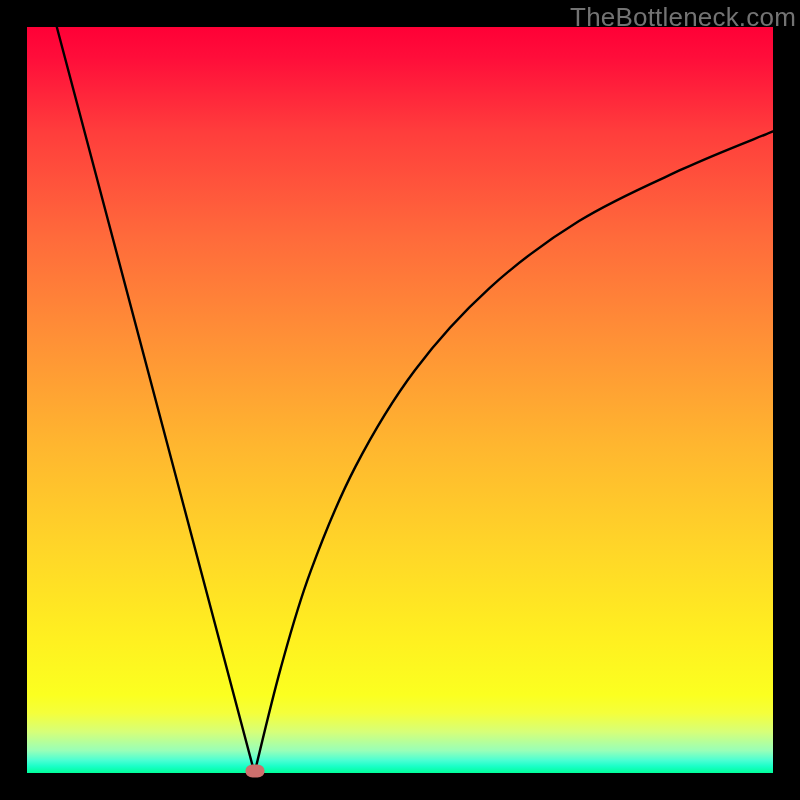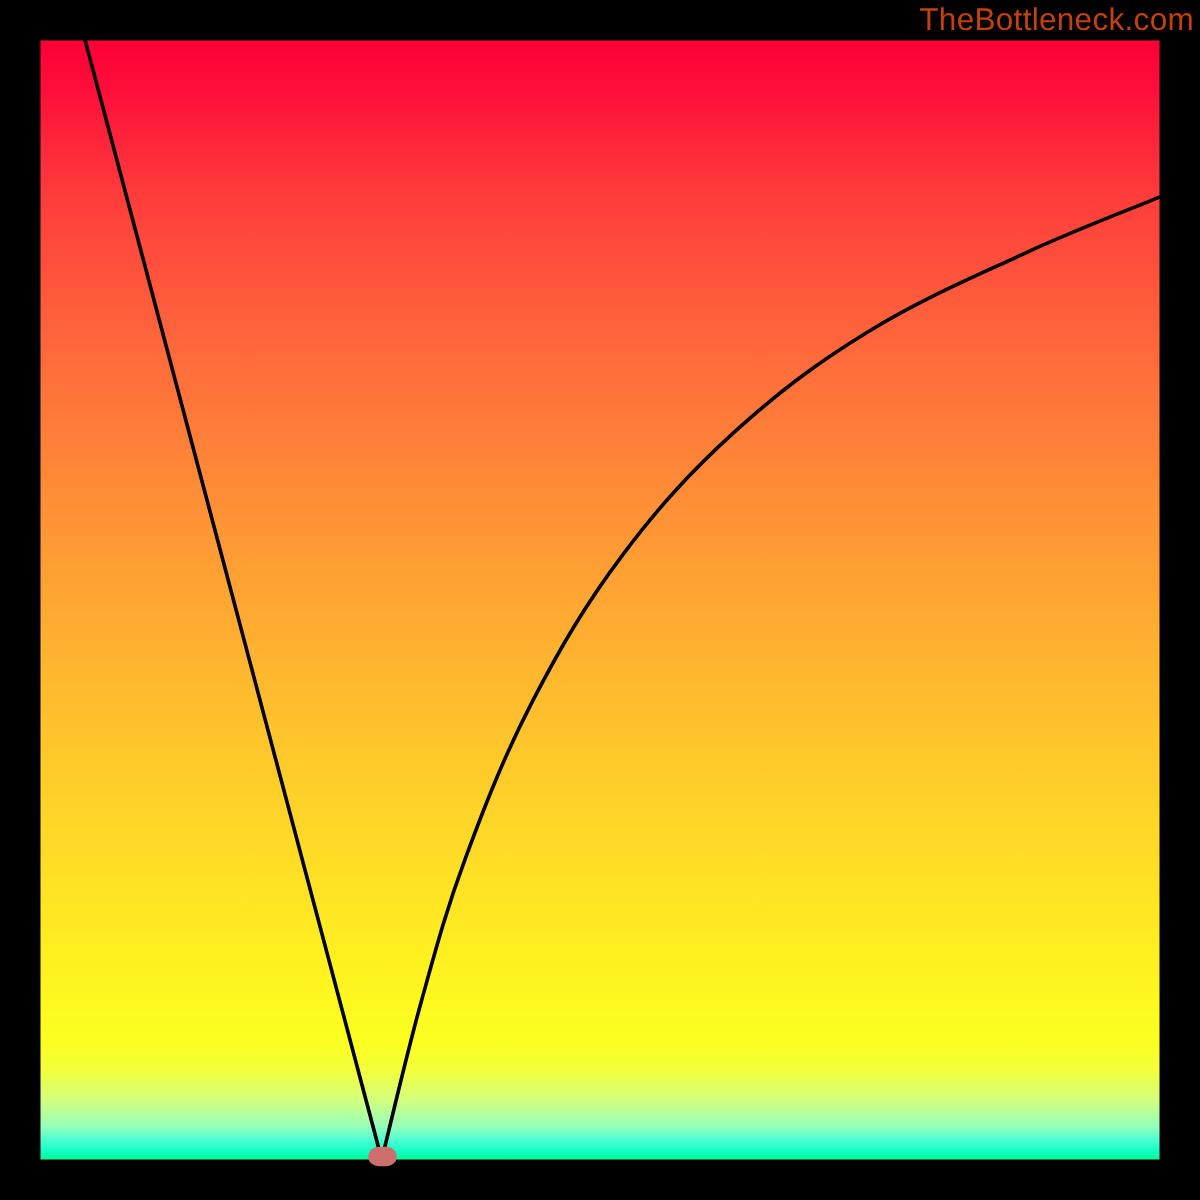--- a/index.html
+++ b/index.html
@@ -40,22 +40,22 @@
       #98ffb8 97%,
       #4bffd3 98.3%,
       #1affc8 99.1%,
       #00ff9a 100%
     );
   }
   .watermark {
     position: absolute;
     top: 2px;
     right: 4px;
-    color: #c2410c;
-    font-size: 21px;
+    color: #737373;
+    font-size: 26px;
     font-weight: 400;
     letter-spacing: 0.2px;
     user-select: none;
   }
   svg.curve {
     position: absolute;
     left: 0;
     top: 0;
     width: 746px;
     height: 746px;

